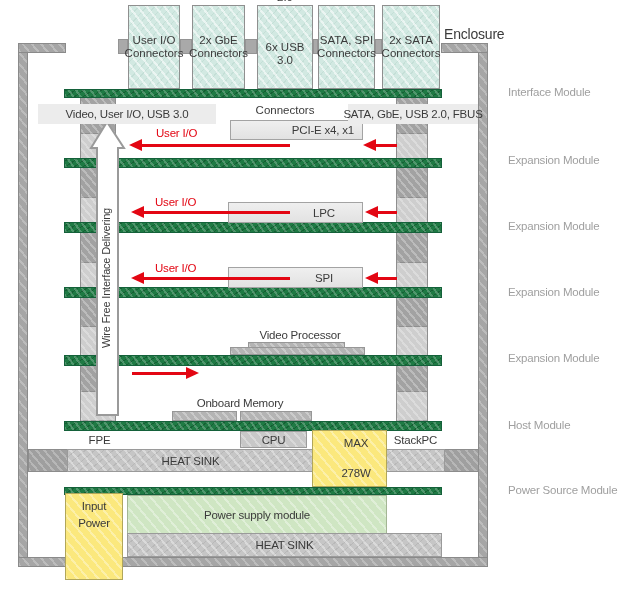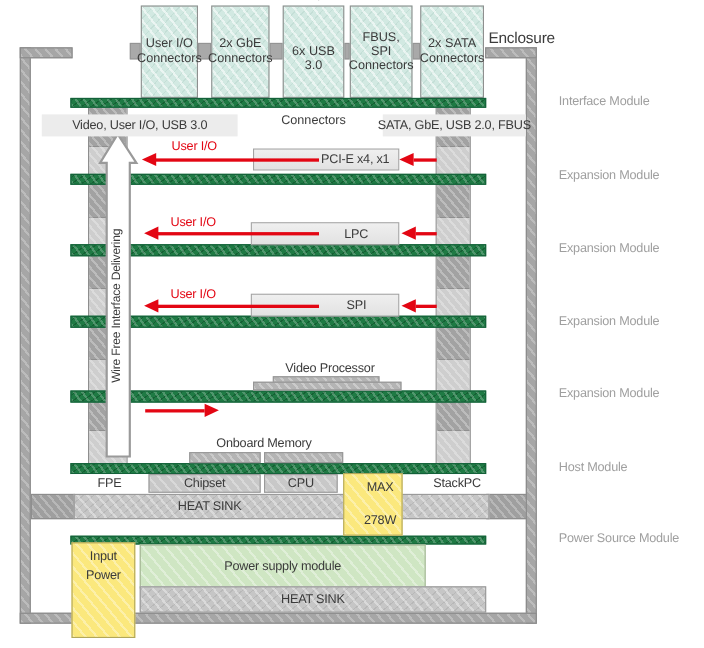--- a/index.html
+++ b/index.html
@@ -96,21 +96,21 @@
   <div class="abs teal" style="left:192px;top:5px;width:53px;height:84px;">
     <span>2x GbE</span>
     <span>Connectors</span>
   </div>
   <div class="abs teal" style="left:257px;top:5px;width:56px;height:84px;gap:37px;">
     <span>6x USB 2.0</span>
     <span>6x USB 3.0</span>
     <span>Connectors</span>
   </div>
   <div class="abs teal" style="left:318px;top:5px;width:57px;height:84px;">
-    <span>FBUS, SPI</span>
+    <span>SATA, SPI</span>
     <span>Connectors</span>
   </div>
   <div class="abs teal" style="left:382px;top:5px;width:58px;height:84px;">
     <span>2x SATA</span>
     <span>Connectors</span>
   </div>
 
   <div class="abs col" style="left:80px;top:98px;width:36px;height:323px;"></div>
   <div class="abs col" style="left:396px;top:98px;width:32px;height:323px;"></div>
 
@@ -123,21 +123,21 @@
   <div class="abs pcb" style="left:64px;top:487px;width:378px;height:8px;"></div>
 
   <div class="abs strip center txt" style="left:38px;top:104px;width:178px;height:20px;">Video, User I/O, USB 3.0</div>
   <div class="abs strip center txt" style="left:348px;top:104px;width:130px;height:20px;">SATA, GbE, USB 2.0, FBUS</div>
 
   <svg class="abs" style="left:85px;top:118px;z-index:5;" width="45" height="300" viewBox="0 0 45 300">
     <polygon points="22,4 39,30 33,30 33,297 12,297 12,30 6,30" fill="#ffffff" stroke="#9a9a9a" stroke-width="2"></polygon>
   </svg>
   <div class="abs wirefree txt" style="left:-23px;top:271px;width:260px;height:14px;">Wire Free Interface Delivering</div>
 
-  <div class="abs busbox" style="left:230px;top:135px;width:133px;height:20px;text-align:center;">
+  <div class="abs busbox" style="left:230px;top:120px;width:133px;height:20px;text-align:center;">
     <div class="txt" style="position:absolute;right:8px;top:3px;">PCI-E x4, x1</div>
   </div>
   <div class="abs rtxt txt" style="left:156px;top:127px;">User I/O</div>
   <div class="abs rhead-l" style="left:129px;top:139px;"></div>
   <div class="abs rline" style="left:140px;top:144px;width:150px;"></div>
   <div class="abs rhead-l" style="left:363px;top:139px;"></div>
   <div class="abs rline" style="left:376px;top:144px;width:21px;"></div>
 
   <div class="abs busbox" style="left:228px;top:202px;width:135px;height:21px;">
     <div class="txt" style="position:absolute;left:84px;top:4px;">LPC</div>
@@ -162,25 +162,24 @@
   <div class="abs chip" style="left:230px;top:347px;width:135px;height:8px;"></div>
 
   <div class="abs rline" style="left:132px;top:372px;width:54px;"></div>
   <div class="abs rhead-r" style="left:186px;top:367px;"></div>
 
   <div class="abs txt center" style="left:180px;top:396px;width:120px;height:14px;font-size:11.5px;z-index:4;">Onboard Memory</div>
   <div class="abs chip" style="left:172px;top:411px;width:65px;height:10px;"></div>
   <div class="abs chip" style="left:240px;top:411px;width:72px;height:10px;"></div>
 
   <div class="abs whitebox center txt" style="left:64px;top:431px;width:71px;height:17px;">FPE</div>
-  <div class="abs comp center txt" style="left:135px;top:431px;width:102px;height:17px;">Chipset</div>
   <div class="abs comp center txt" style="left:240px;top:431px;width:67px;height:17px;">CPU</div>
   <div class="abs whitebox center txt" style="left:389px;top:431px;width:53px;height:17px;">StackPC</div>
 
-  <div class="abs yellow" style="left:312px;top:430px;width:54px;height:57px;display:flex;flex-direction:column;justify-content:space-between;align-items:center;padding:6px 0 7px 13px;">
+  <div class="abs yellow" style="left:312px;top:430px;width:75px;height:57px;display:flex;flex-direction:column;justify-content:space-between;align-items:center;padding:6px 0 7px 13px;">
     <span class="txt">MAX</span>
     <span class="txt">278W</span>
   </div>
 
   <div class="abs stub" style="left:28px;top:449px;width:40px;height:23px;"></div>
   <div class="abs stub" style="left:442px;top:449px;width:37px;height:23px;"></div>
   <div class="abs hsink" style="left:67px;top:449px;width:378px;height:23px;">
     <div class="center txt" style="position:absolute;left:0;top:0;width:245px;height:21px;">HEAT SINK</div>
   </div>
 

